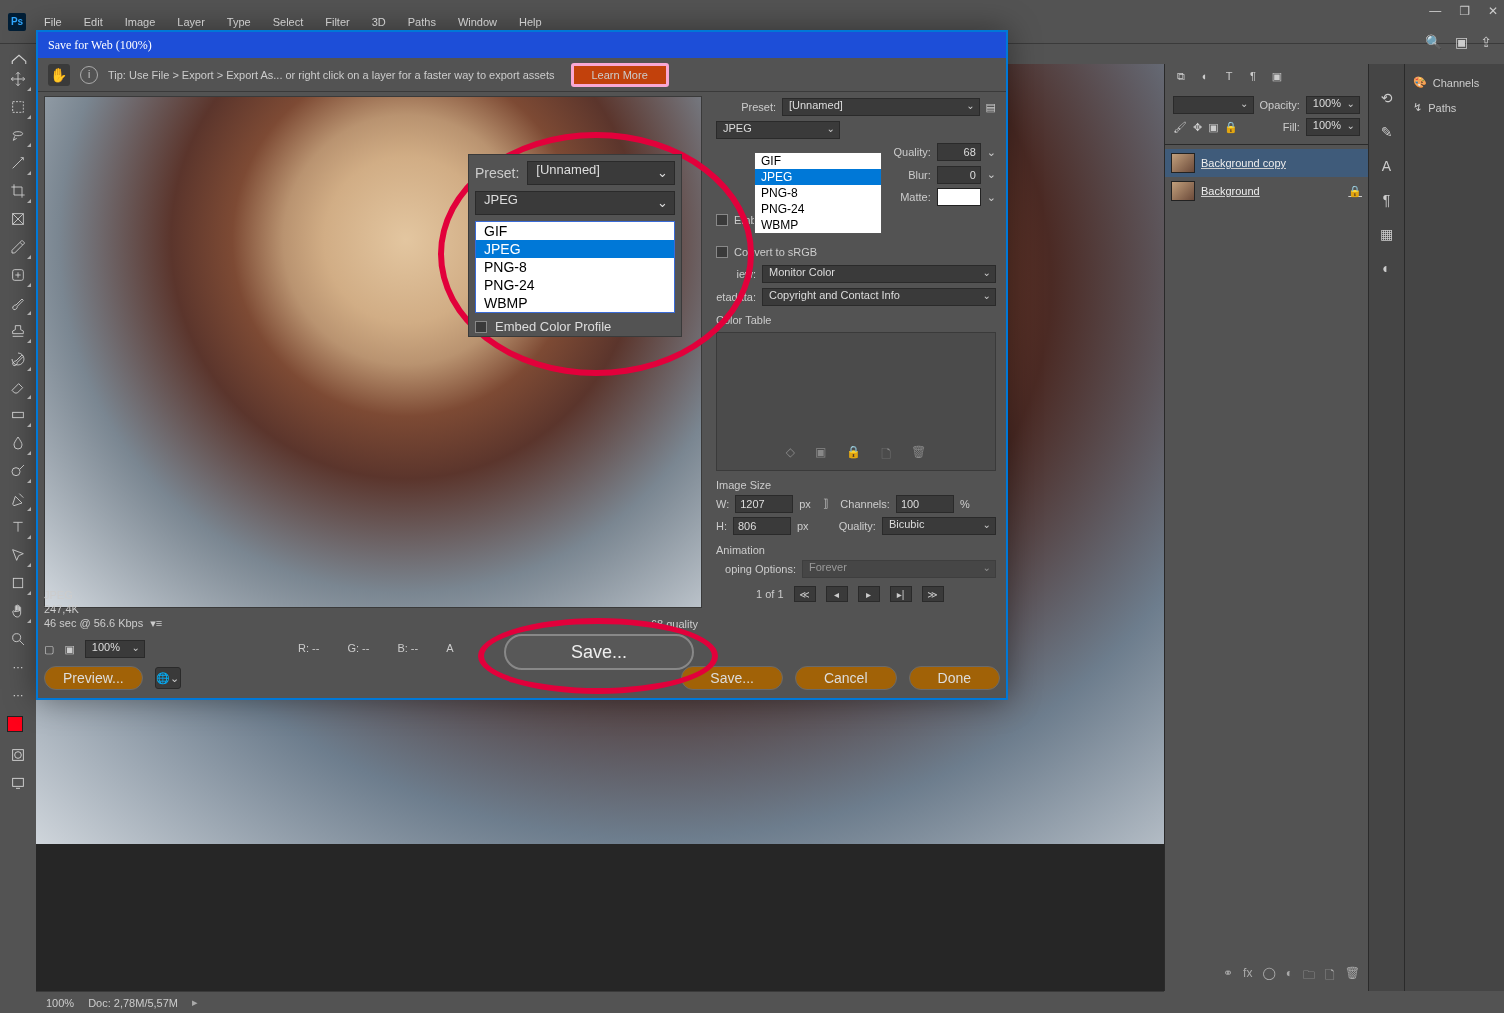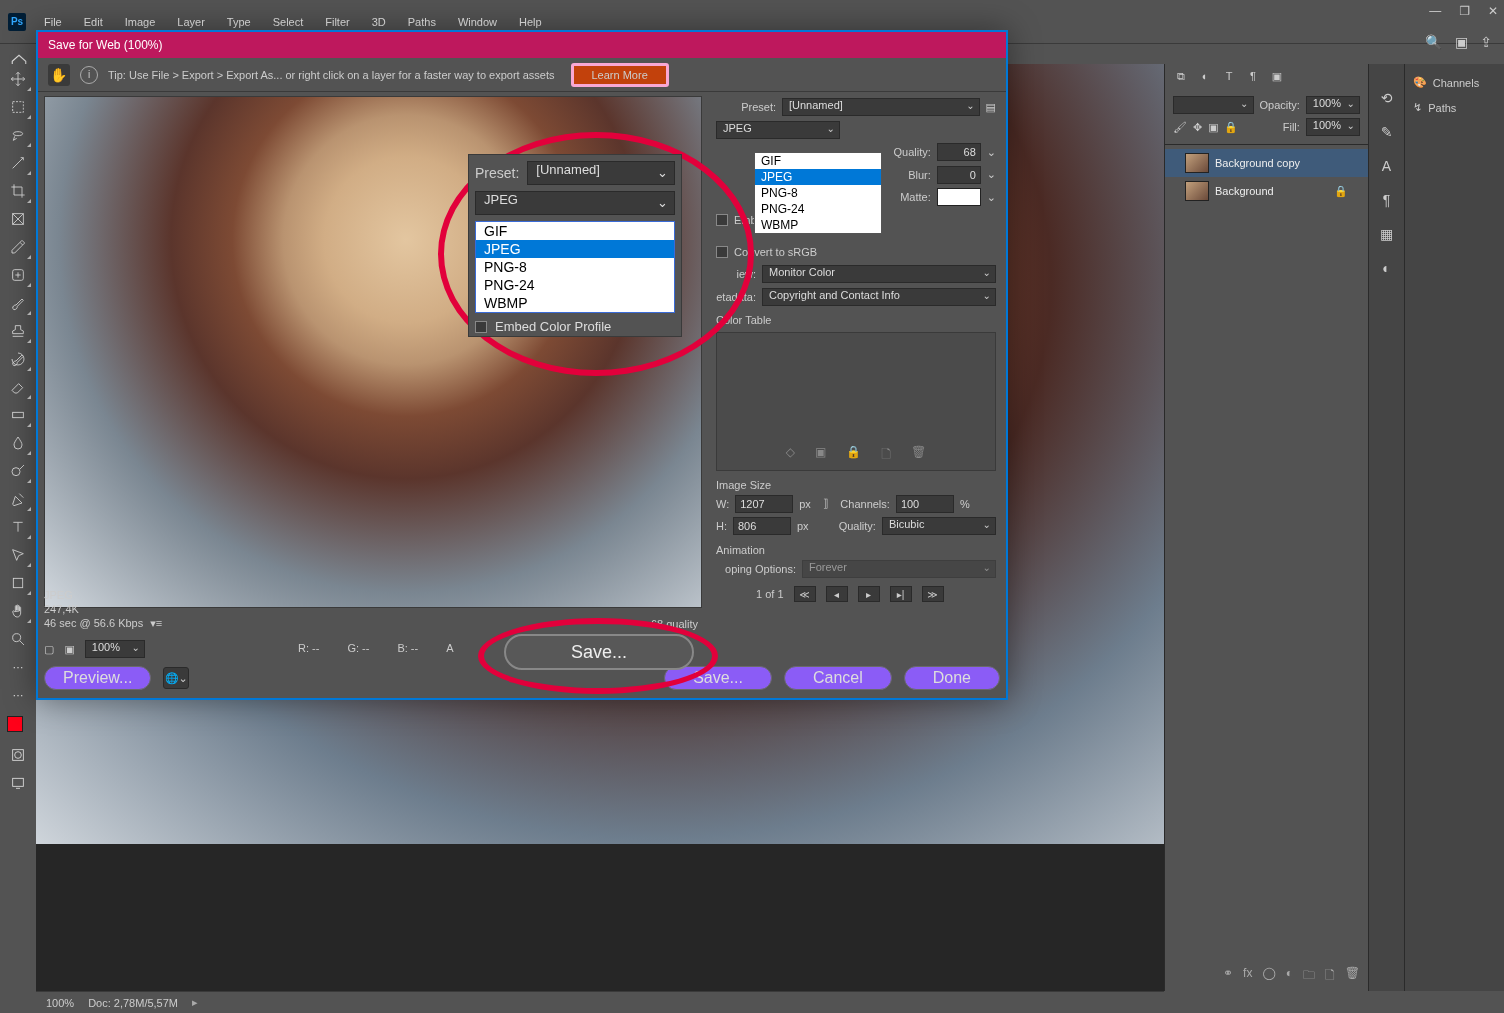--- a/index.html
+++ b/index.html
@@ -33,30 +33,30 @@
 .collapse-strip span { font-size:14px; color:#ccc; }
 .panel-stack { flex:1; background:#535353; border-left:1px solid #2a2a2a; display:flex; flex-direction:column; }
 .panel-tabs { height:24px; display:flex; align-items:center; padding:0 8px; gap:8px; }
 .panel-tabs .tab-ico { width:16px; height:16px; color:#ccc; display:flex; align-items:center; justify-content:center;}
 .panel-top { border-bottom:1px solid #2a2a2a; padding:6px 8px; }
 .panel-row { display:flex; align-items:center; gap:6px; height:22px; }
 .sel { background:#3a3a3a; border:1px solid #2a2a2a; height:18px; color:#ddd; padding:0 18px 0 6px; font-size:11px; position:relative; min-width:60px;}
 .sel::after { content:"⌄"; position:absolute; right:4px; top:1px; color:#ccc; font-size:10px;}
 .num-in { background:#3a3a3a; border:1px solid #2a2a2a; width:44px; height:18px; color:#ddd; text-align:right; padding:0 4px; font-size:11px;}
 .layers { padding:4px 0; }
-.layer-row { display:flex; align-items:center; height:28px; padding:0 20px; gap:6px; }
+.layer-row { display:flex; align-items:center; height:28px; padding:0 6px; gap:6px;text-decoration:underline; }
 .layer-row.sel-row { background:#3f5b7a; }
 .layer-thumb { width:24px; height:20px; background:linear-gradient(135deg,#c2a07c,#6b4a3a); border:1px solid #222;}
 .layer-name { flex:1; color:#eee; }
 .lock-ico { color:#bbb; font-size:11px;}
 .ch-row { display:flex; align-items:center; gap:6px; padding:6px 8px; }
 
 
 .sfw { position:absolute; left:36px; top:30px; width:972px; height:670px; background:#535353; border:2px solid #0078d7; box-shadow:0 0 30px rgba(0,0,0,.4); z-index:100; }
-.sfw-title { background:#be185d; height:26px; display:flex; align-items:center; padding:0 10px; color:#fff; font-size:12px;}
+.sfw-title { background:#1d4ed8; height:26px; display:flex; align-items:center; padding:0 10px; color:#fff; font-size:12px;font-family:Liberation Serif, serif;}
 .sfw-tip { height:34px; display:flex; align-items:center; padding:0 10px; gap:10px; border-bottom:1px solid #3a3a3a;}
 .sfw-tip .hand { width:22px; height:22px; background:#3a3a3a; border-radius:3px; display:flex; align-items:center; justify-content:center; font-size:14px;}
 .sfw-tip .info { width:18px; height:18px; border:1px solid #aaa; border-radius:50%; display:flex; align-items:center; justify-content:center; font-size:10px;}
 .sfw-tip .learn { margin-left:6px; background:#c2410c; border:3px solid #f9a8d4; padding:3px 18px; border-radius:3px;}
 .sfw-tabs { display:flex; align-items:center; height:24px; padding-left:10px; }
 .sfw-tabs div { padding:4px 16px; color:#ccc; }
 .sfw-tabs .active { background:#3a3a3a; color:#fff;}
 .sfw-body { display:flex; height:calc(100% - 150px);}
 .sfw-preview { flex:1; position:relative; background:#535353; margin:4px 4px 0 6px; border:1px solid #3a3a3a; background: radial-gradient(ellipse at 55% 28%, #e3c6a0 0%, #d1ad85 16%, #b99370 24%, #7d4a34 34%, #5b352c 46%, #7a8691 68%, #d2d8de 100%);}
 .sfw-side { width:300px; padding:6px 10px; display:flex; flex-direction:column; gap:4px;}
@@ -71,21 +71,21 @@
 .anim-ctrl { display:flex; align-items:center; gap:10px; margin-top:4px;}
 .anim-ctrl .btn { width:22px; height:16px; background:#3a3a3a; border:1px solid #2a2a2a; display:flex; align-items:center; justify-content:center; font-size:10px;}
 .color-table-box { border:1px solid #3a3a3a; background:#4b4b4b; height:150px; margin-top:2px; position:relative;}
 .ct-icons { position:absolute; bottom:4px; left:0; right:0; display:flex; justify-content:center; gap:20px; color:#888; font-size:12px;}
 .sfw-info { position:absolute; left:6px; bottom:68px; font-size:11px; color:#ccc; line-height:14px;}
 .sfw-info-right { position:absolute; right:308px; bottom:68px; font-size:11px; color:#ccc;}
 .sfw-toolbar { position:absolute; left:6px; bottom:40px; display:flex; align-items:center; gap:10px;}
 .sfw-toolbar .zoom-sel { width:60px; }
 .sfw-rgba { position:absolute; left:260px; bottom:44px; color:#ccc; display:flex; gap:28px;}
 .sfw-bottom { position:absolute; left:6px; right:6px; bottom:8px; display:flex; align-items:center; gap:12px;}
-.pill-btn { border:1px solid #6a6a6a; background:#8b5cf6; color:#ddd; height:24px; border-radius:12px; padding:0 28px; font-size:16px; cursor:default; }
+.pill-btn { border:1px solid #6a6a6a; background:#a16207; color:#ddd; height:24px; border-radius:12px; padding:0 28px; font-size:14px; cursor:default; }
 .pill-btn.sm { padding:0 18px;}
 .sfw-bottom .spacer { flex:1; }
 
 .fmt-dd { position:absolute; left:716px; top:120px; width:128px; background:#fff; color:#000; border:1px solid #555; z-index:3; font-size:12px;}
 .fmt-dd div { padding:1px 6px; }
 .fmt-dd .hi { background:#0078d7; color:#fff;}
 
 .ann-ellipse { position:absolute; border:6px solid #e2003b; border-radius:50%; pointer-events:none; }
 .ann-preset-box { position:absolute; background:#535353; border:1px solid #3a3a3a; padding:6px 6px 2px; z-index:2; width:214px;}
 .ann-preset-box .p-row { display:flex; align-items:center; gap:8px; margin-bottom:6px;}

